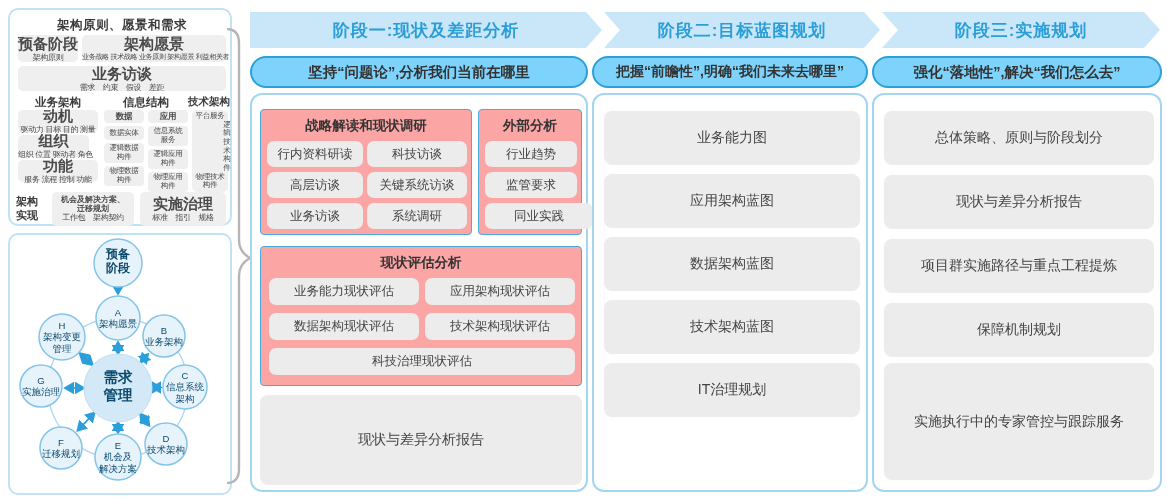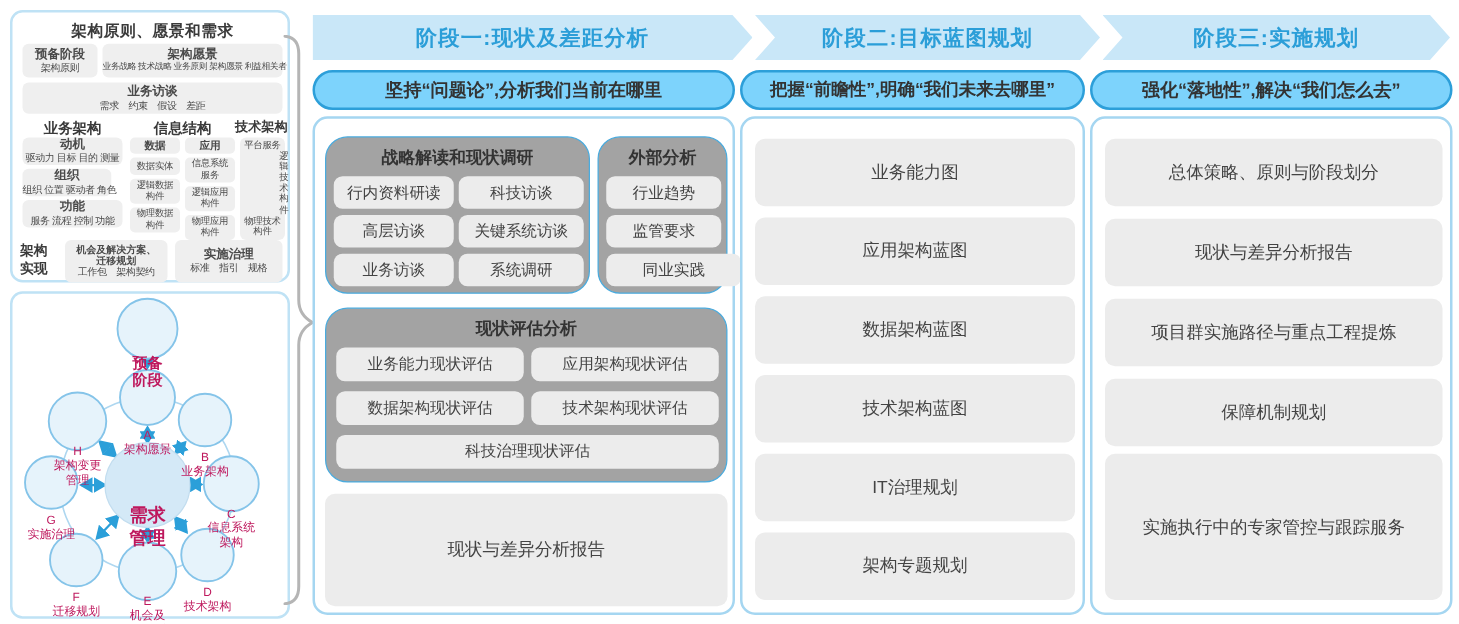--- a/index.html
+++ b/index.html
@@ -4,38 +4,38 @@
 <style>
   html,body{margin:0;padding:0;background:#fff;}
   #canvas{position:relative;width:1167px;height:499px;background:#fff;overflow:hidden;
           font-family:"Liberation Sans","DejaVu Sans",sans-serif;color:#3d3d3d;}
   .abs{position:absolute;}
   
   .lpanel{border:2px solid #bfe2f5;border-radius:10px;background:#fff;box-sizing:border-box;}
   .lp-title{font-weight:700;font-size:12.5px;text-align:center;color:#3a3a3a;letter-spacing:.5px;white-space:nowrap;}
   .lbox{background:#efefef;border-radius:5px;text-align:center;color:#4a4a4a;box-sizing:border-box;
         display:flex;flex-direction:column;justify-content:center;line-height:1.2;}
-  .lbox .t{font-weight:700;font-size:10px;white-space:nowrap;}
+  .lbox .t{font-weight:700;font-size:15px;white-space:nowrap;}
   .lbox .d{font-size:8px;white-space:nowrap;letter-spacing:-.3px;}
   .sec-h{font-weight:700;font-size:11.5px;text-align:center;white-space:nowrap;color:#3a3a3a;}
   .mini{background:#efefef;border-radius:4px;text-align:center;color:#4a4a4a;font-size:7.5px;
         display:flex;align-items:center;justify-content:center;line-height:1.15;white-space:pre-line;box-sizing:border-box;letter-spacing:-.2px;}
   .mini.b{font-weight:700;font-size:8.5px;}
   
   .node-label{position:absolute;display:flex;align-items:center;justify-content:center;text-align:center;
-              font-size:9.5px;line-height:1.2;color:#be185d;white-space:pre-line;pointer-events:none;margin-top:36px;}
+              font-size:9.5px;line-height:1.2;color:#0c4a6e;white-space:pre-line;pointer-events:none;}
   
   .banner{position:absolute;top:12px;height:36px;background:#c9e7f8;color:#2b9ed8;font-weight:700;
           font-size:17px;display:flex;align-items:center;justify-content:center;letter-spacing:1px;box-sizing:border-box;}
   .banner-first{clip-path:polygon(0 0,calc(100% - 16px) 0,100% 50%,calc(100% - 16px) 100%,0 100%);}
   .banner-mid{clip-path:polygon(0 0,calc(100% - 16px) 0,100% 50%,calc(100% - 16px) 100%,0 100%,16px 50%);}
   .slogan{position:absolute;top:56px;height:32px;border:2px solid #2d9fd9;border-radius:17px;background:#7dd3fc;
           font-weight:700;font-size:14.5px;color:#333;display:flex;align-items:center;justify-content:center;box-sizing:border-box;white-space:nowrap;}
   .pcol{position:absolute;top:93px;height:399px;border:2px solid #a5d6f1;border-radius:12px;background:#fff;box-sizing:border-box;}
-  .bluebox{position:absolute;border:1.5px solid #4aabde;border-radius:18px;background:#a3a3a3;box-sizing:border-box;}
+  .bluebox{position:absolute;border:1.5px solid #4aabde;border-radius:4px;background:#fca5a5;box-sizing:border-box;}
   .bb-title{font-weight:700;font-size:13.5px;text-align:center;color:#333;margin-top:7px;white-space:nowrap;}
   .graybox{background:#ececec;border-radius:7px;color:#444;display:flex;align-items:center;justify-content:center;
            text-align:center;box-sizing:border-box;font-size:12.5px;white-space:nowrap;}
   .item-lg{position:absolute;left:10px;font-size:14px;border-radius:8px;}
 </style>
 </head>
 <body>
 
 <div id="canvas">
 
@@ -208,21 +208,20 @@
 
     <div class="abs graybox" style="left:8px;top:300px;width:322px;height:90px;font-size:14px;border-radius:8px;">现状与差异分析报告</div>
   </div>
 
   <div class="pcol" style="left:592px;width:276px;">
     <div class="graybox item-lg" style="top:16px;width:256px;height:54px;">业务能力图</div>
     <div class="graybox item-lg" style="top:79px;width:256px;height:54px;">应用架构蓝图</div>
     <div class="graybox item-lg" style="top:142px;width:256px;height:54px;">数据架构蓝图</div>
     <div class="graybox item-lg" style="top:205px;width:256px;height:54px;">技术架构蓝图</div>
     <div class="graybox item-lg" style="top:268px;width:256px;height:54px;">IT治理规划</div>
-    <div class="graybox item-lg" style="top:331px;width:256px;height:54px;">架构专题规划</div>
   </div>
 
   <div class="pcol" style="left:872px;width:290px;padding-left:46px;">
     <div class="graybox item-lg" style="top:16px;width:270px;height:54px;">总体策略、原则与阶段划分</div>
     <div class="graybox item-lg" style="top:80px;width:270px;height:54px;">现状与差异分析报告</div>
     <div class="graybox item-lg" style="top:144px;width:270px;height:54px;">项目群实施路径与重点工程提炼</div>
     <div class="graybox item-lg" style="top:208px;width:270px;height:54px;">保障机制规划</div>
     <div class="graybox item-lg" style="top:268px;width:270px;height:117px;">实施执行中的专家管控与跟踪服务</div>
   </div>
 

